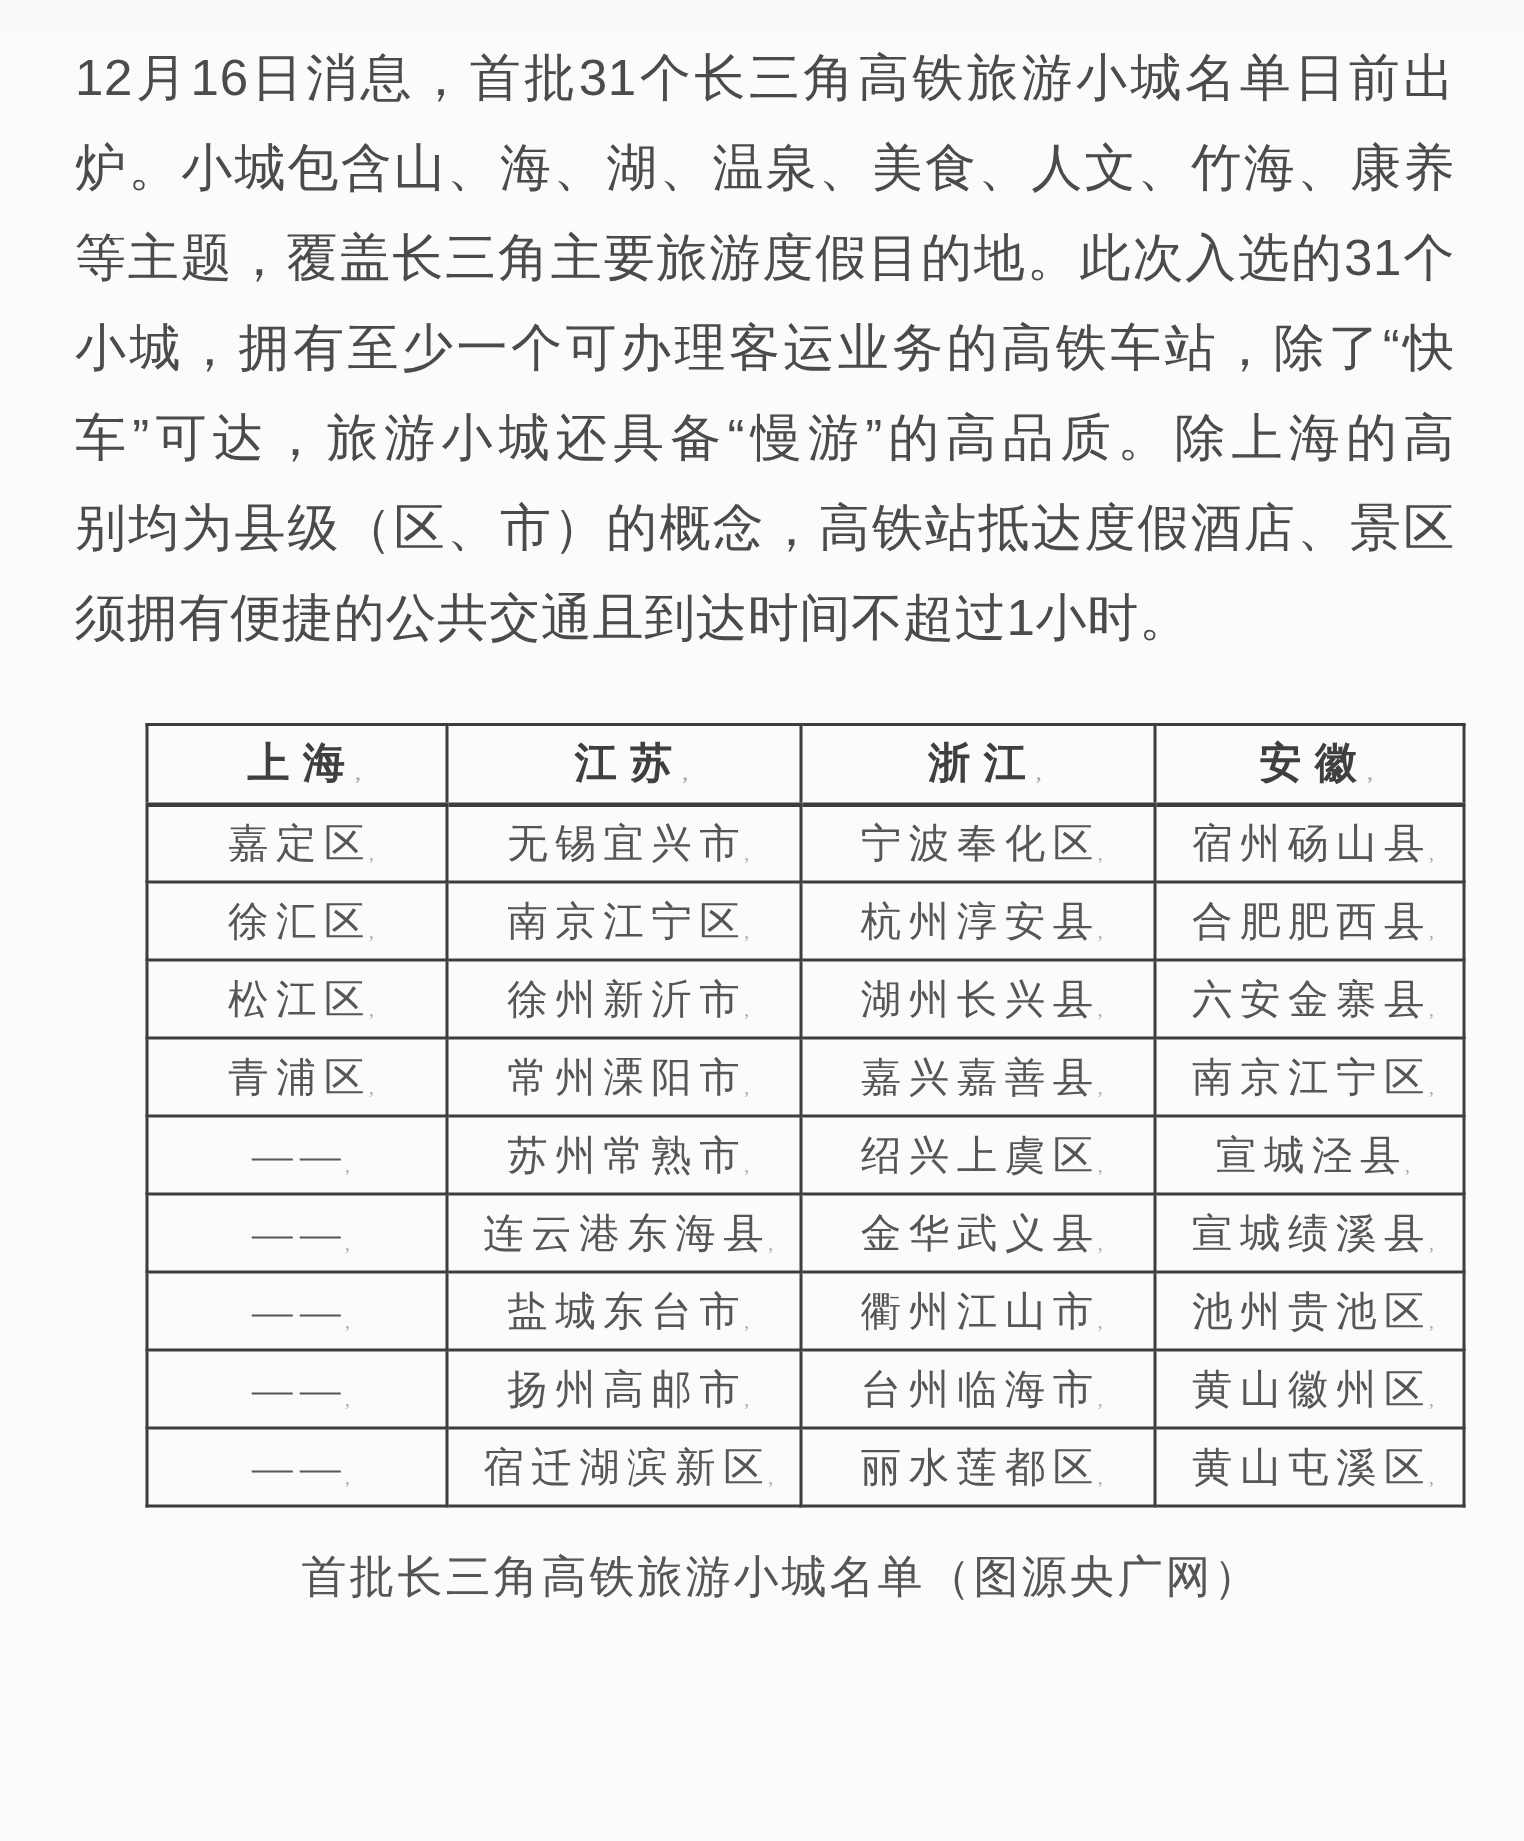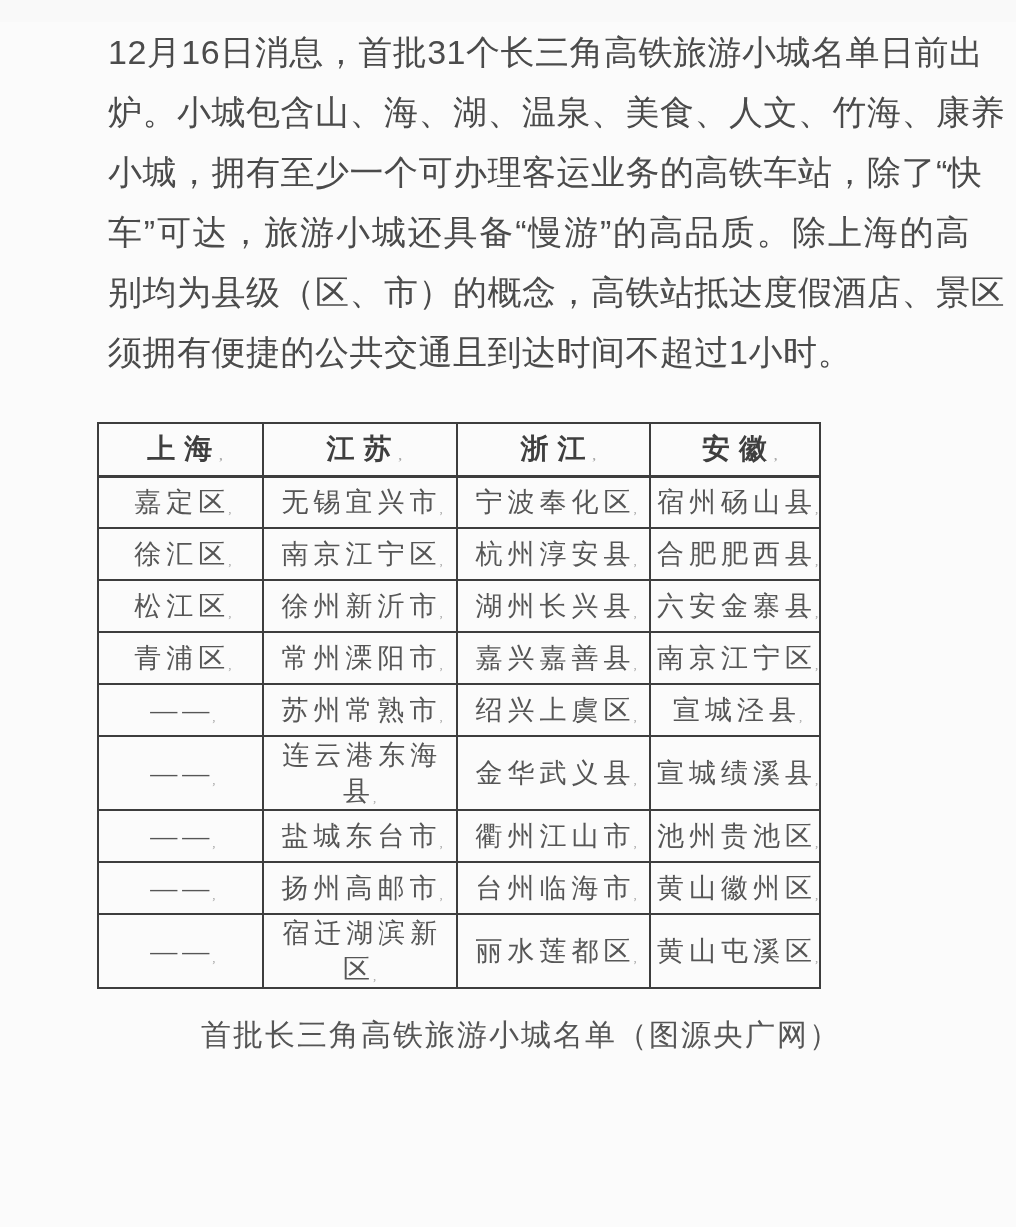--- a/index.html
+++ b/index.html
@@ -34,40 +34,40 @@
   .headline-text {
     font-size: 33px;
     font-weight: bold;
     color: #161616;
     letter-spacing: 1px;
     line-height: 1.1;
   }
 
   
   .article {
-    margin: 22px 46px 0 108px;
+    margin: 22px 46px 0 50px;
   }
   .article .line {
     font-size: 34px;
     color: #4b4b4b;
     line-height: 60px;
     letter-spacing: 0.5px;
     text-align: justify;
     text-align-last: justify;
     white-space: nowrap;
   }
   .article .line.last {
     text-align-last: left;
   }
 
   
   table.towns {
     border-collapse: collapse;
     table-layout: fixed;
-    width: 724px;
+    width: 880px;
     margin: 40px 0 0 97px;
     font-family: "Liberation Serif", "DejaVu Serif", serif;
   }
   table.towns col.c1 { width: 22.8%; }
   table.towns col.c2 { width: 26.9%; }
   table.towns col.c3 { width: 26.8%; }
   table.towns col.c4 { width: 23.5%; }
   table.towns th, table.towns td {
     border: 2px solid #3d3d3d;
     text-align: center;
@@ -113,20 +113,21 @@
 </style>
 </head>
 <body>
 
 <div class="page">
 
 
   <div class="article">
     <div class="line">12月16日消息，首批31个长三角高铁旅游小城名单日前出</div>
     <div class="line">炉。小城包含山、海、湖、温泉、美食、人文、竹海、康养</div>
+    <div class="line">等主题，覆盖长三角主要旅游度假目的地。此次入选的31个</div>
     <div class="line">小城，拥有至少一个可办理客运业务的高铁车站，除了“快</div>
     <div class="line">车”可达，旅游小城还具备“慢游”的高品质。除上海的高</div>
     <div class="line">别均为县级（区、市）的概念，高铁站抵达度假酒店、景区</div>
     <div class="line last">须拥有便捷的公共交通且到达时间不超过1小时。</div>
   </div>
 
   <table class="towns">
     <colgroup>
         <col class="c1">
         <col class="c2">

